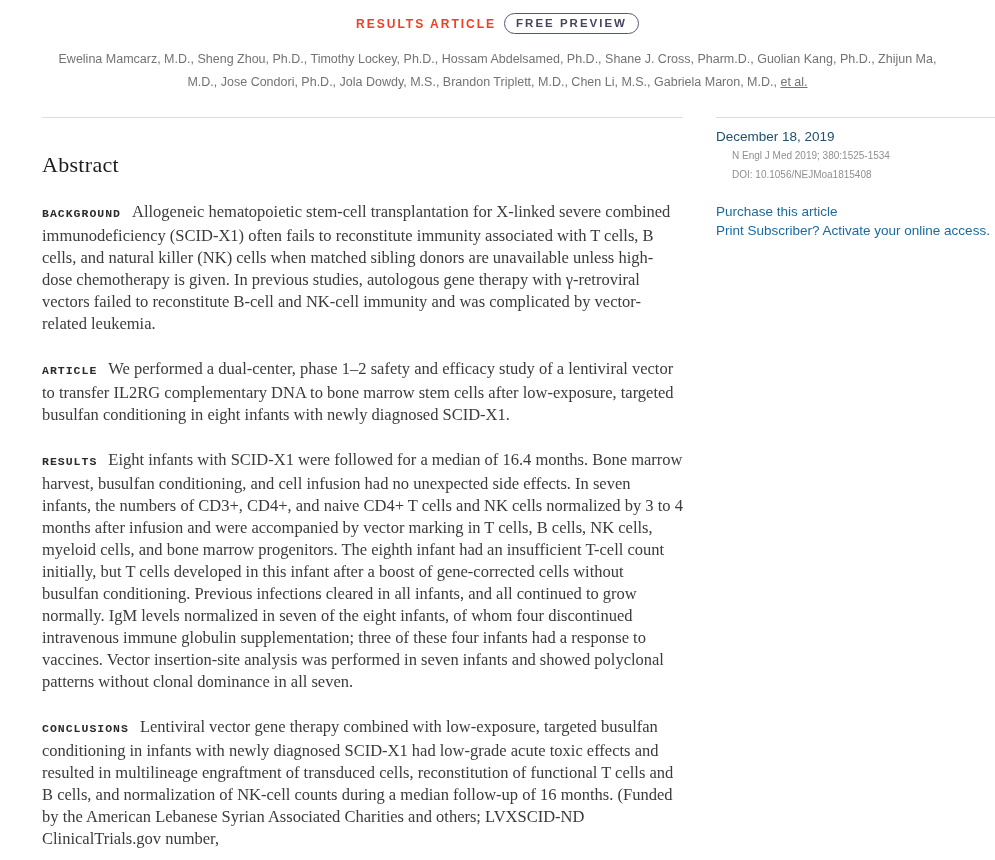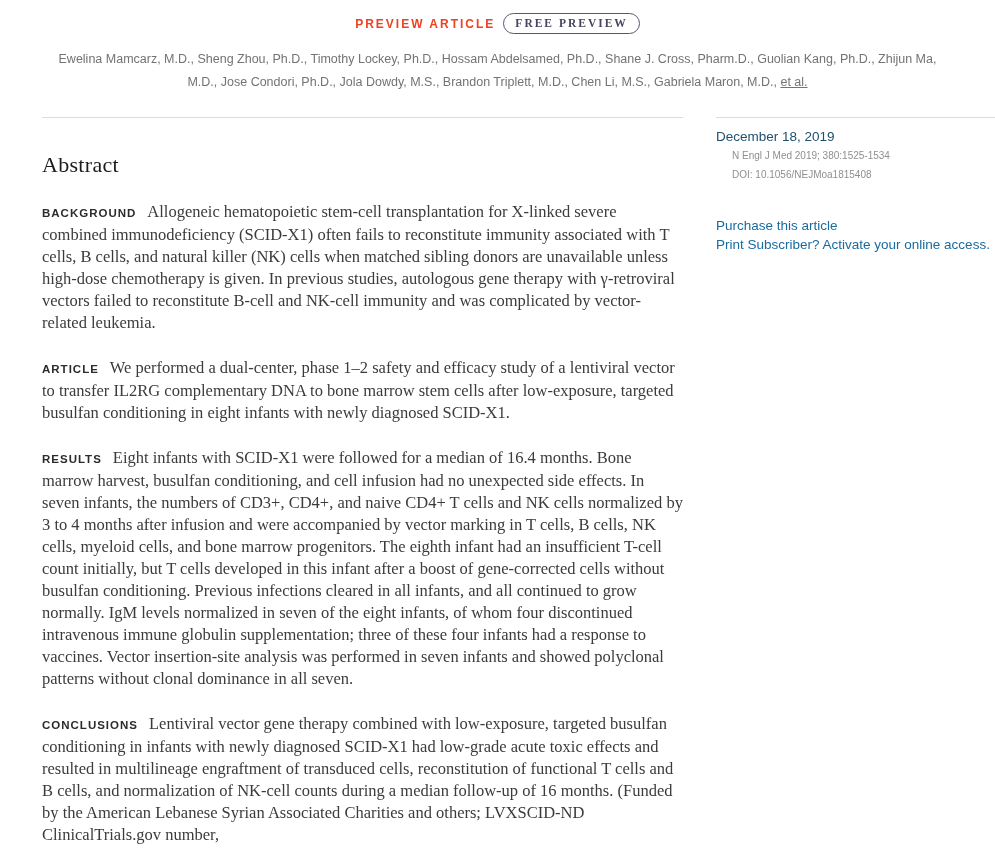--- a/index.html
+++ b/index.html
@@ -23,21 +23,20 @@
   .eyebrow .category { color: #ee4023; }
   .badge {
     display: inline-block;
     border: 1.5px solid #565678;
     border-radius: 12px;
     color: #45455f;
     font-size: 11.5px; font-weight: bold;
     letter-spacing: 2px;
     padding: 2px 11px 3px 11px;
     line-height: 14px;
-    font-family: Liberation Serif, serif;
   }
 
   
   .title {
     font-family: "Liberation Serif", serif;
     font-weight: 400;
     font-size: 28px;
     line-height: 1.32;
     color: #1b1b1b;
     text-align: center;
@@ -76,49 +75,49 @@
     margin-top: 34px;
   }
   .para {
     font-family: "Liberation Serif", serif;
     font-size: 16.5px;
     line-height: 22px;
     color: #3b3b3b;
     margin-top: 23px;
   }
   .sec-label {
-    font-family: Liberation Sans, sans-serif;
+    font-family: Liberation Mono, monospace;
     font-weight: bold;
     font-size: 11.5px;
     letter-spacing: 1px;
     color: #2b2b2b;
     margin-right: 11px;
   }
   .gene { }
 
   
   .side .date { color: #20506e; font-size: 13.5px; line-height: 19px; }
   .side .meta { color: #8f8f8f; font-size: 10px; line-height: 19px; margin-left: 16px; }
-  .side .links { margin-top: 32px; }
+  .side .links { margin-top: 18px; }
   .side .links a {
     display: block;
     color: #1a6a9e;
     font-size: 13.5px;
     line-height: 19px;
     text-decoration: none;
     cursor: pointer;
   }
 </style>
 </head>
 <body>
 
 <div class="page">
 
   <div class="eyebrow">
-    <span class="category">PREVIEW ARTICLE</span>
+    <span class="category">RESULTS ARTICLE</span>
     <span class="badge">FREE PREVIEW</span>
   </div>
 
 
   <div class="authors">
     <span>Ewelina Mamcarz, M.D., Sheng Zhou, Ph.D., Timothy Lockey, Ph.D., Hossam Abdelsamed, Ph.D., Shane J. Cross, Pharm.D., Guolian Kang, Ph.D., Zhijun Ma, M.D., Jose Condori, Ph.D., Jola Dowdy, M.S., Brandon Triplett, M.D., Chen Li, M.S., Gabriela Maron, M.D., </span><a class="etal">et al.</a>
   </div>
 
   <div class="divider-row">
     <div class="divider main-col"></div>

